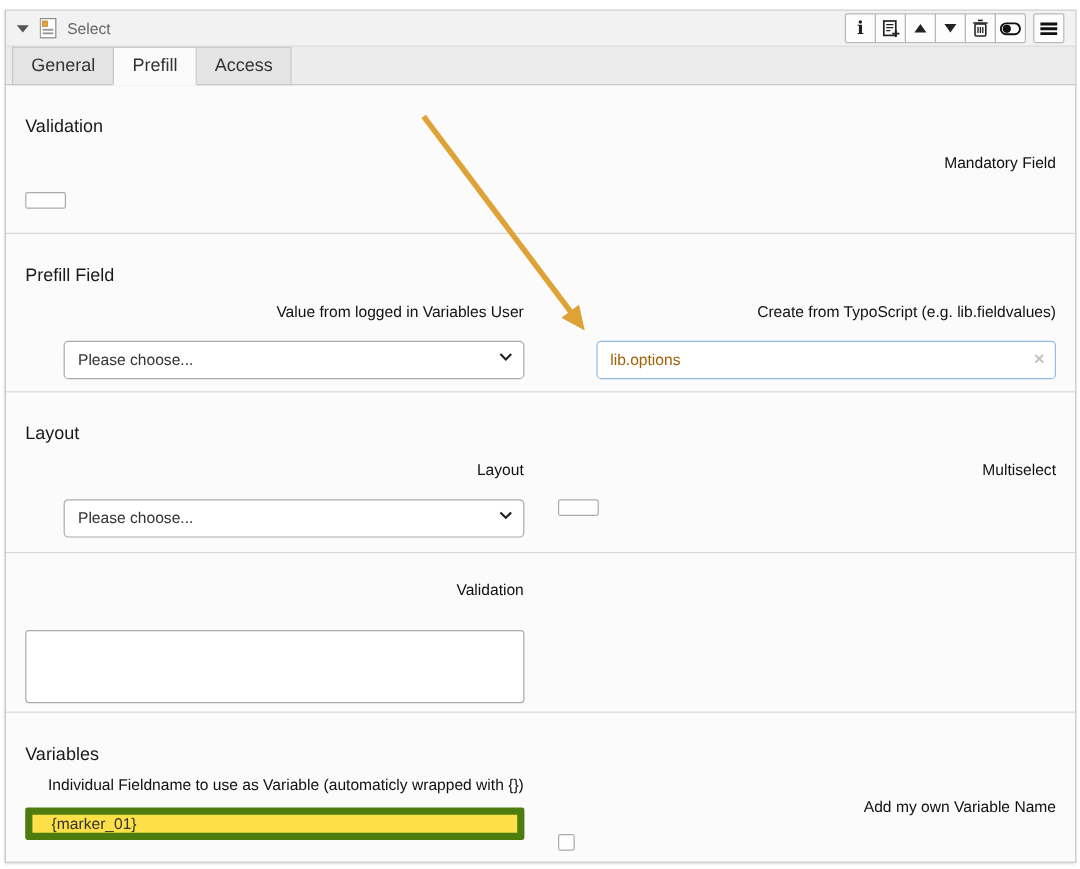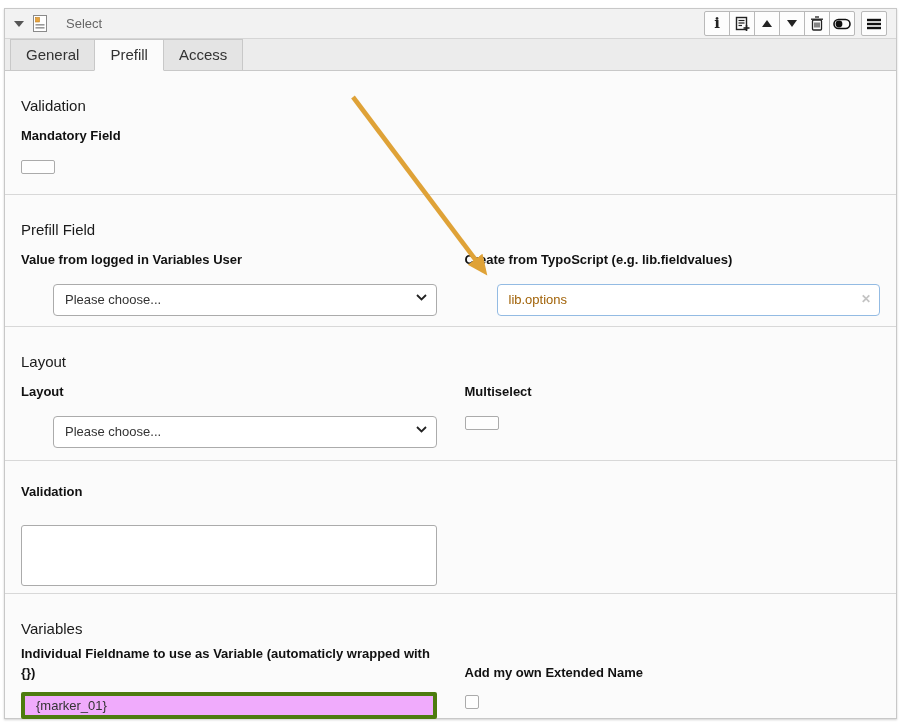--- a/index.html
+++ b/index.html
@@ -2,21 +2,21 @@
 <html><head>
 <meta charset="utf-8">
 <style>
   * { margin:0; padding:0; box-sizing:border-box; }
   html,body { width:900px; height:724px; background:#ffffff; font-family:"Liberation Sans", sans-serif; overflow:hidden; }
   .panel { position:absolute; left:4px; top:8px; width:893px; height:711px; background:#fbfbfb; border:1px solid #c8c8c8; box-shadow:0 1px 2px rgba(0,0,0,.18); }
 
   
   .hdr { height:30px; background:#f2f2f2; border-bottom:1px solid #d6d6d6; display:flex; align-items:center; padding:0 9px; }
   .caret { width:0; height:0; border-left:5px solid transparent; border-right:5px solid transparent; border-top:6px solid #555; margin-right:9px; }
-  .hdr-title { font-size:13px; color:#666; margin-left:18px; }
+  .hdr-title { font-size:13px; color:#666; margin-left:8px; }
   .hdr-spacer { flex:1; }
   .btn-group { display:flex; }
   .tbtn { width:26px; height:25px; background:#fdfdfd; border:1px solid #b9b9b9; display:flex; align-items:center; justify-content:center; margin-left:-1px; cursor:pointer; color:#222; }
   .btn-group .tbtn:first-child { margin-left:0; border-radius:2px 0 0 2px; }
   .btn-group .tbtn:last-child { border-radius:0 2px 2px 0; }
   .tbtn.single { margin-left:6px; border-radius:2px; }
   .info-glyph { font-family:"DejaVu Serif", serif; font-weight:bold; font-size:15px; line-height:1; }
   .tri-up { width:0; height:0; border-left:5px solid transparent; border-right:5px solid transparent; border-bottom:7px solid #222; }
   .tri-down { width:0; height:0; border-left:5px solid transparent; border-right:5px solid transparent; border-top:7px solid #222; }
 
@@ -28,35 +28,35 @@
   
   .section { padding:14px 16px 0; border-top:1px solid #d8d8d8; overflow:hidden; }
   .section.first { border-top:none; }
   .s-validation { height:123px; }
   .s-prefill { height:132px; }
   .s-layout { height:134px; }
   .s-description { height:133px; }
   .s-variables { height:127px; }
   .sec-title { font-size:15px; font-weight:400; color:#1a1a1a; margin:12px 0 13px; }
   .grid { display:grid; grid-template-columns:1fr 1fr; column-gap:28px; }
-  .lbl { font-size:13px; font-weight:bold; color:#111; line-height:1.45; margin-bottom:9px; }
+  .lbl { font-size:13px; font-weight:normal; color:#111; line-height:1.45; margin-bottom:9px;text-align:right; }
   .ctrl-gap { margin-top:14px;padding-left:32px; }
 
   .cbx { appearance:none; -webkit-appearance:none; width:14px; height:14px; background:#fefefe; border:1px solid #ababab; border-radius:2px; cursor:pointer; display:block; }
 
   .sel-wrap { position:relative; width:100%; }
   select.sel { width:100%; height:32px; appearance:none; -webkit-appearance:none; background:#fff; border:1px solid #ababab; border-radius:4px; font-size:13px; color:#333; padding:0 28px 0 11px; font-family:"Liberation Sans", sans-serif; cursor:pointer; }
   .sel-chev { position:absolute; right:10px; top:10px; pointer-events:none; }
 
   .txt-wrap { position:relative; width:100%; }
   input.txt { width:100%; height:32px; background:#fff; border:1px solid #93bbe3; border-radius:4px; font-size:13px; color:#a16207; padding:0 28px 0 11px; font-family:"Liberation Sans", sans-serif; outline:none; }
   .clear-x { position:absolute; right:9px; top:9px; font-size:12px; font-weight:bold; color:#c3c3c3; cursor:pointer; line-height:1; }
 
   textarea.desc { width:100%; height:61px; background:#fff; border:1px solid #ababab; border-radius:3px; resize:none; font-family:"Liberation Sans", sans-serif; font-size:13px; padding:6px 10px; color:#333; }
-  input.ro { width:100%; height:27px; background:#f0abfc; border:4px solid #4d7c0f; border-radius:2px; font-size:13px; color:#333; padding:0 11px; font-family:"Liberation Sans", sans-serif; }
+  input.ro { width:100%; height:27px; background:#fde047; border:6px solid #4d7c0f; border-radius:2px; font-size:13px; color:#333; padding:0 16px; font-family:"Liberation Sans", sans-serif; }
 
   .overlay { position:absolute; left:0; top:0; width:900px; height:724px; pointer-events:none; z-index:10; }
 </style>
 </head>
 <body>
 
 <div class="panel">
 
   <div class="hdr">
     <span class="caret"></span>
@@ -183,21 +183,21 @@
   </div>
 
   <div class="section s-variables">
     <div class="sec-title" style="margin-bottom:8px;">Variables</div>
     <div class="grid">
       <div>
         <div class="lbl">Individual Fieldname to use as Variable (automaticly wrapped with {})</div>
         <input class="ro" type="text" readonly="" value="{marker_01}" style="">
       </div>
       <div>
-        <div class="lbl" style="margin-top:19px;">Add my own Extended Name</div>
+        <div class="lbl" style="margin-top:19px;">Add my own Variable Name</div>
         <input type="checkbox" class="cbx" style="margin-top: 12px;">
       </div>
     </div>
   </div>
 
 </div>
 
 <svg class="overlay" viewBox="0 0 900 724">
   <defs>
     <marker id="ah" markerWidth="5" markerHeight="5" refX="3.2" refY="2" orient="auto" markerUnits="strokeWidth">

